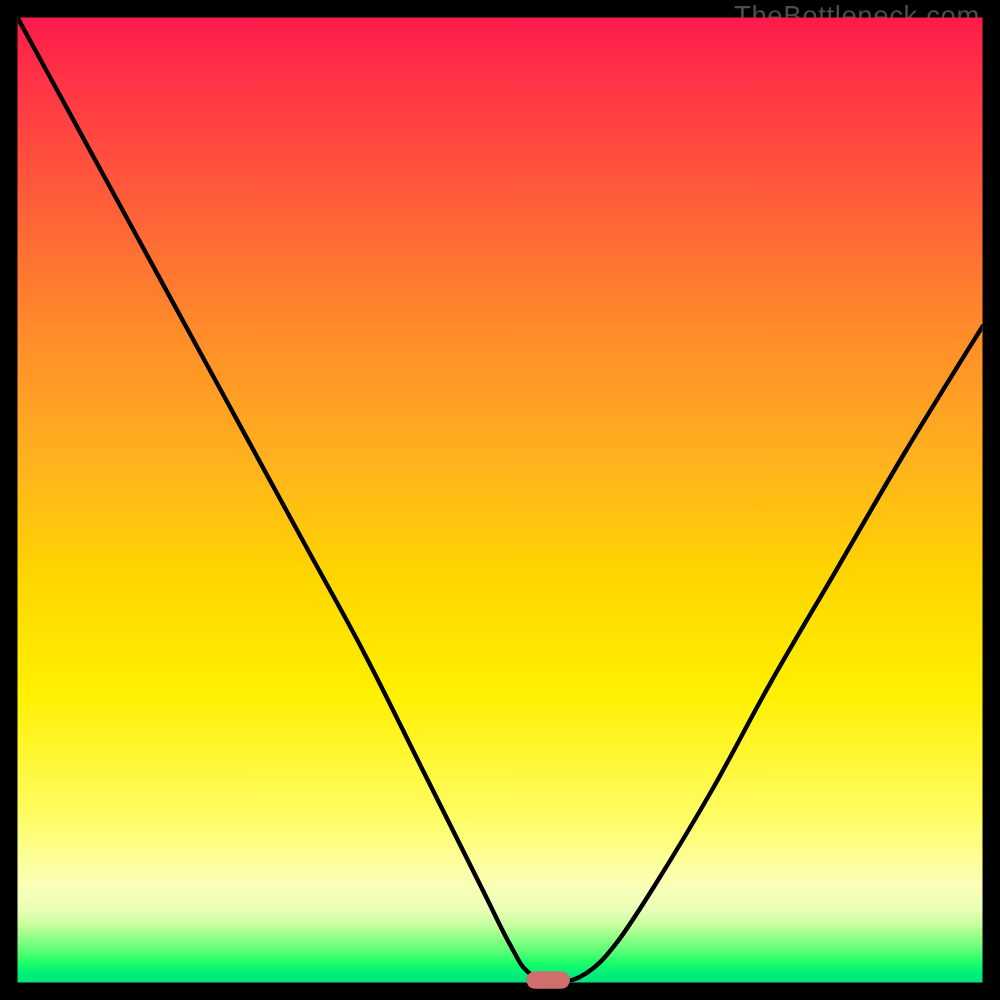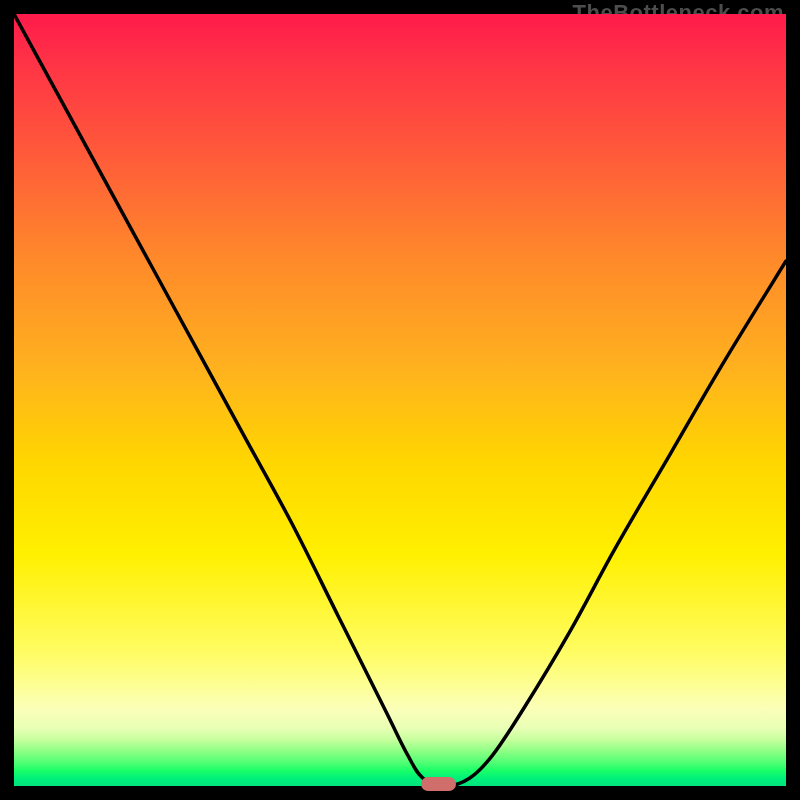--- a/index.html
+++ b/index.html
@@ -44,21 +44,21 @@
         #00f07a 99%,
         #00e47d 100%
       );
   }
   .watermark {
     position: absolute;
     top: 0px;
     right: 16px;
     color: #4d4d4d;
     font-size: 22px;
-    font-weight: 700;
+    font-weight: 400;
     letter-spacing: 0.5px;
     user-select: none;
   }
   svg.curve {
     position: absolute;
     left: 0;
     top: 0;
     width: 772px;
     height: 772px;
   }

